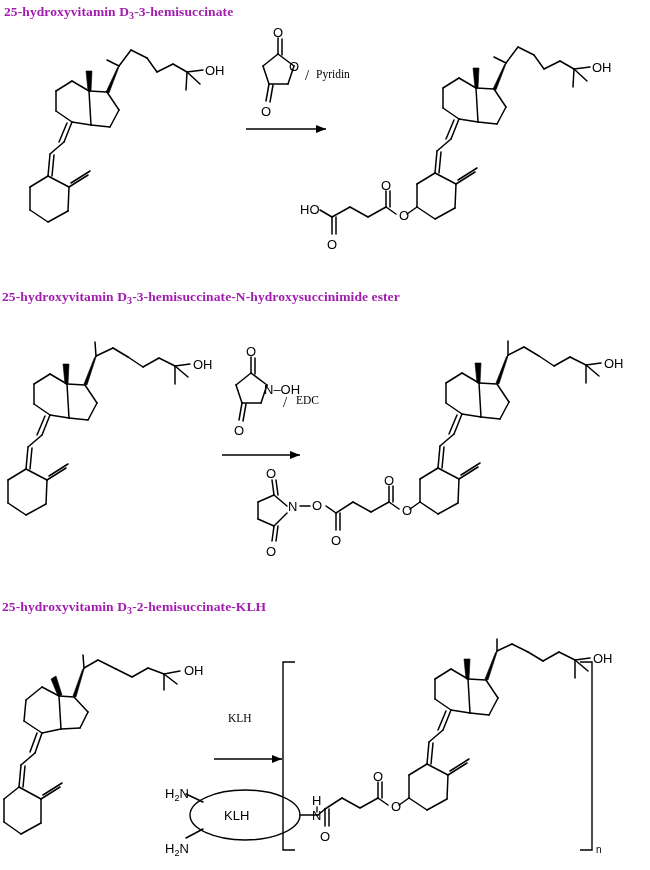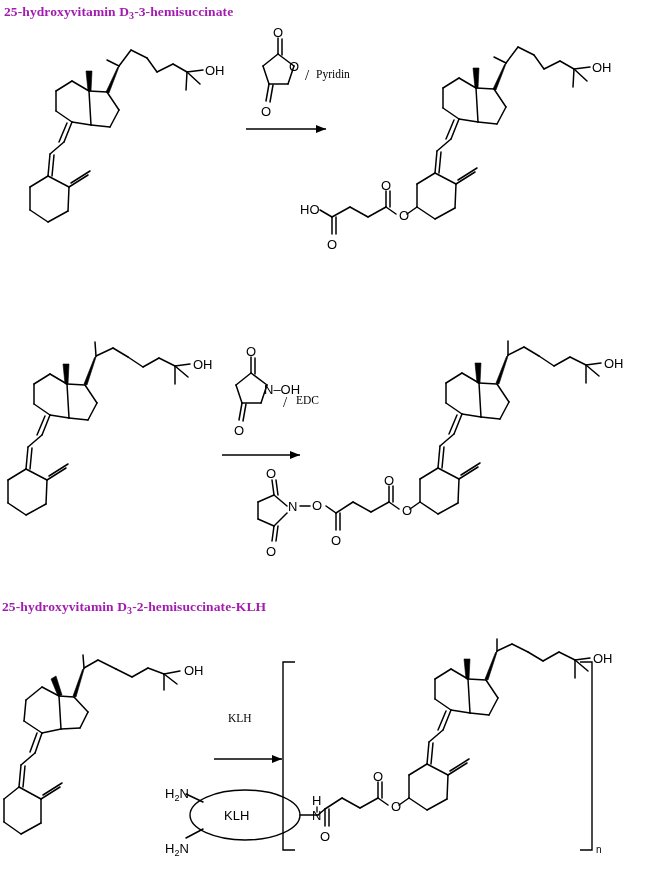--- a/index.html
+++ b/index.html
@@ -168,20 +168,23 @@
 
       <path class="bond" d="M332,193 L332,210"></path>
       <path class="bond" d="M336,193 L336,210"></path>
       <text class="atom" x="327" y="225">O</text>
       <path class="bond" d="M332,193 L320,186"></path>
       <text class="atom" x="300" y="190">HO</text>
     </g>
   </svg>
   </div>
 
+  <div class="scheme-title" style="left:2px;top:289px;">
+    <span>25-hydroxyvitamin D</span><sub>3</sub><span>-3-hemisuccinate-N-hydroxysuccinimide ester</span>
+  </div>
 
   <div class="svgwrap" style="left:0;top:330px;">
   <svg width="650" height="250" viewBox="0 0 650 250">
 
     <g>
       <path class="bond" d="M96,26 L95,12"></path>
       <path class="bond" d="M96,26 L113,18"></path>
       <path class="bond" d="M113,18 L128,27"></path>
       <path class="bond" d="M128,27 L143,37"></path>
       <path class="bond" d="M143,37 L159,28"></path>

